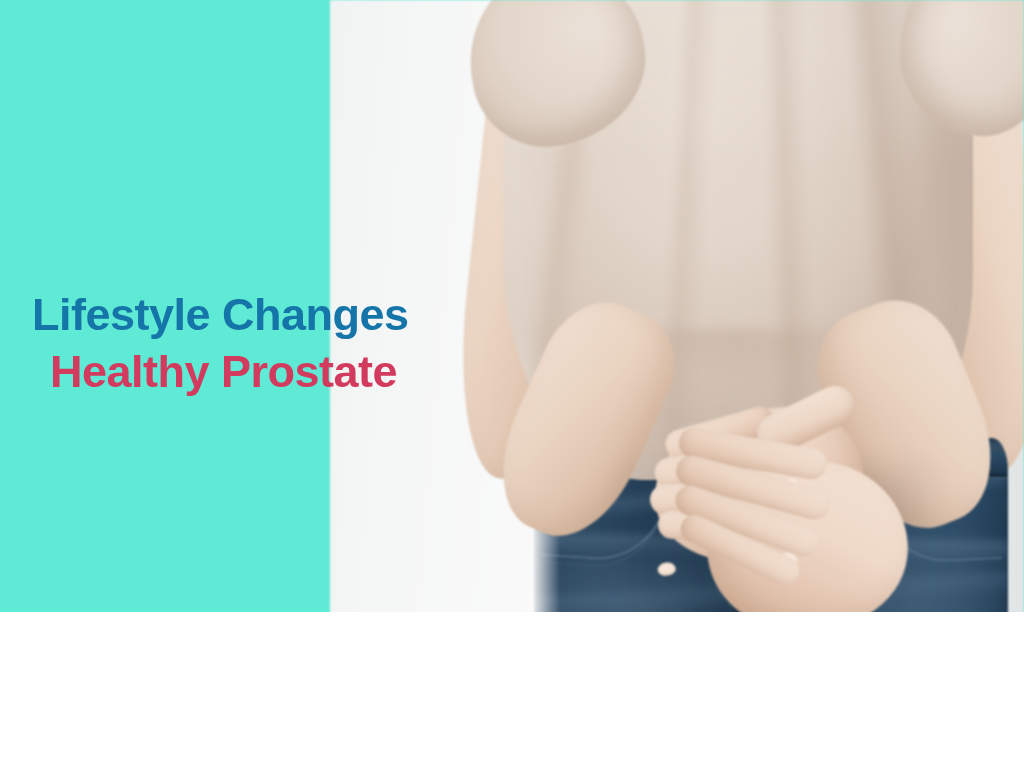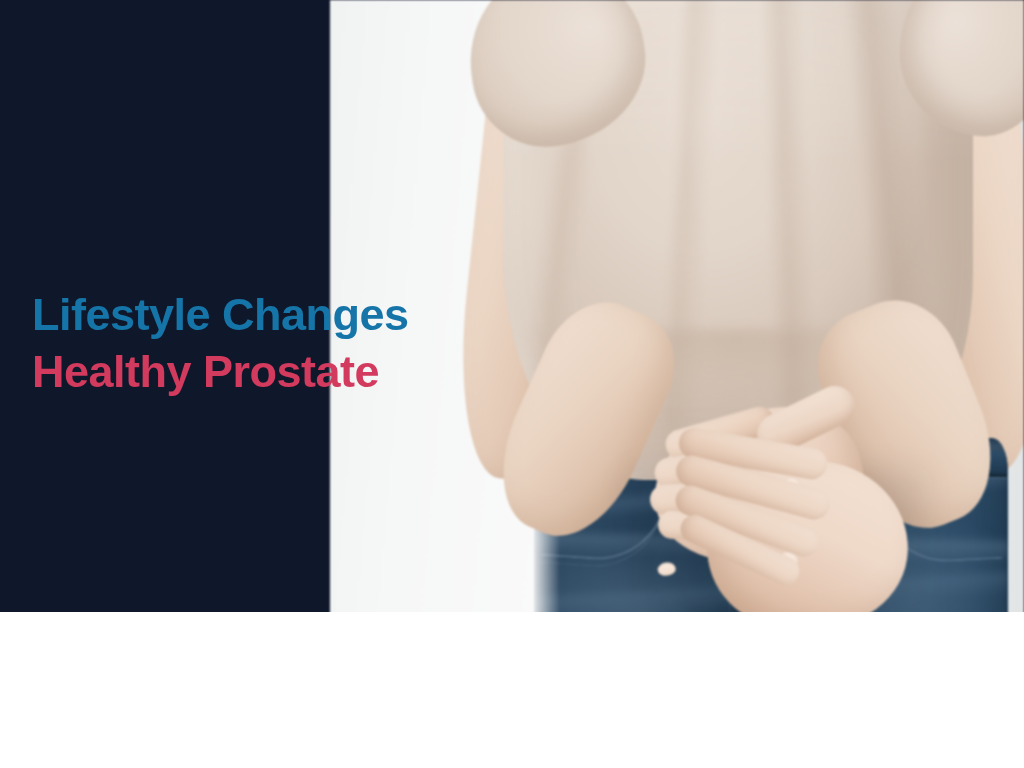--- a/index.html
+++ b/index.html
@@ -6,21 +6,21 @@
   html, body {
     margin: 0;
     padding: 0;
     background: #ffffff;
   }
   #banner {
     position: relative;
     width: 1024px;
     height: 612px;
     overflow: hidden;
-    background: #0f172a;
+    background: #5eead4;
     font-family: "Liberation Sans", sans-serif;
   }
 
   
   .photo {
     position: absolute;
     left: 0; top: 0;
     width: 1024px;
     height: 768px;
     overflow: hidden;
@@ -341,21 +341,21 @@
     position: absolute;
     left: 32px;
     top: 286px;
     width: 460px;
     font-weight: 700;
     font-size: 45px;
     line-height: 57px;
     letter-spacing: -0.5px;
   }
   .line-blue { color: #1675a8; display: block; white-space: nowrap; }
-  .line-pink { color: #d23a5e; display: block; white-space: nowrap; }
+  .line-pink { color: #d23a5e; display: block; white-space: nowrap; margin-left: 18px; }
 </style>
 </head>
 <body>
 
 <div id="banner">
 
   <div class="photo photo-blur">
 
     <div class="photo-bg"></div>
     <div class="photo-bg-shadow"></div>

